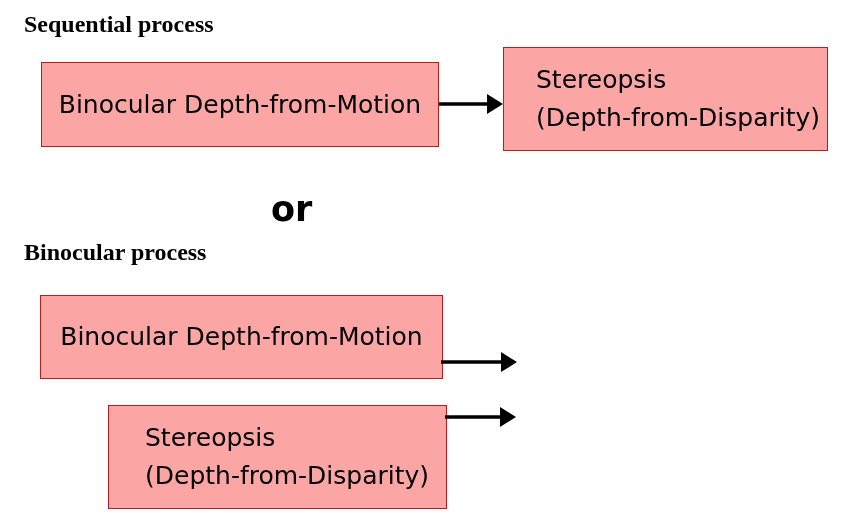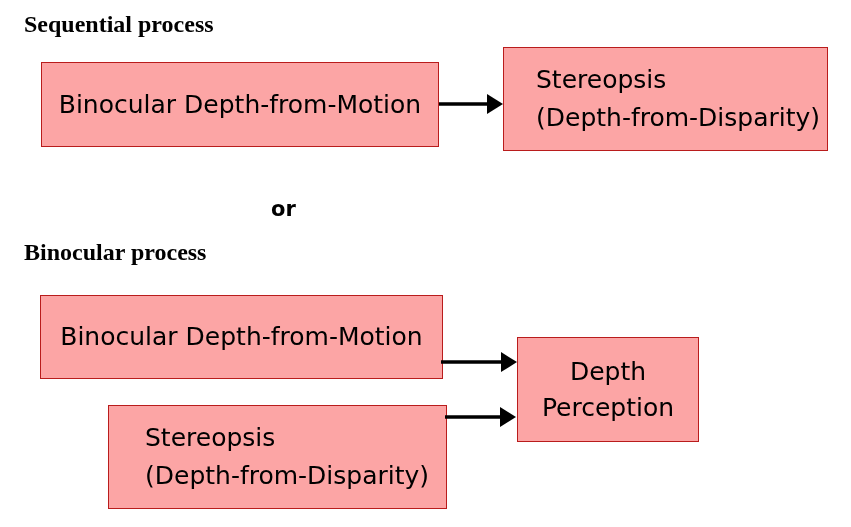--- a/index.html
+++ b/index.html
@@ -43,21 +43,21 @@
   .flow-box.left-text {
     align-items: flex-start;
     text-align: left;
   }
   .flow-box .box-line {
     white-space: nowrap;
   }
   .or-label {
     position: absolute;
     font-weight: bold;
-    font-size: 21px;
+    font-size: 35px;
     line-height: 27px;
     color: #000000;
     white-space: nowrap;
   }
   .arrow-layer {
     position: absolute;
     left: 0;
     top: 0;
     pointer-events: none;
   }
@@ -84,24 +84,20 @@
 
   <div class="flow-box centered" style="left:40px; top:295px; width:403px; height:84px;">
     <span class="box-line">Binocular Depth-from-Motion</span>
   </div>
 
   <div class="flow-box left-text" style="left:108px; top:405px; width:339px; height:104px; padding-left:36px;">
     <span class="box-line">Stereopsis</span>
     <span class="box-line">(Depth-from-Disparity)</span>
   </div>
 
-  <div class="flow-box centered" style="left:517px; top:337px; width:182px; height:105px; line-height:36px;">
-    <span class="box-line">Depth</span>
-    <span class="box-line">Perception</span>
-  </div>
 
   <svg class="arrow-layer" width="851" height="527" viewBox="0 0 851 527">
     <g>
       <line x1="439" y1="104" x2="491" y2="104" stroke="#000000" stroke-width="3.5"></line>
       <polygon points="503,104 487,94 487,114" fill="#000000"></polygon>
     </g>
     <g>
       <line x1="441" y1="362" x2="505" y2="362" stroke="#000000" stroke-width="3.5"></line>
       <polygon points="517,362 501,352 501,372" fill="#000000"></polygon>
     </g>

